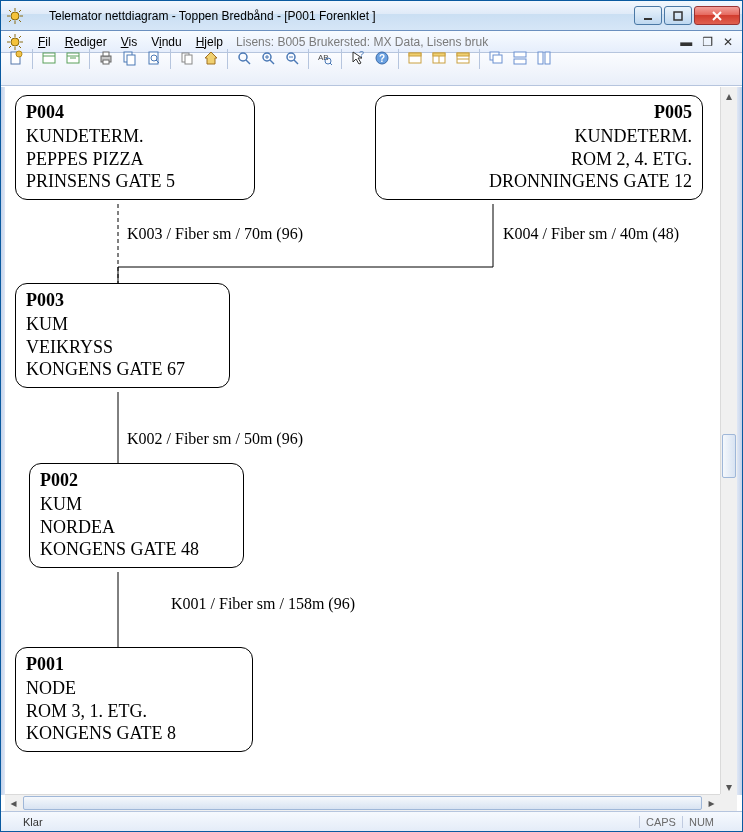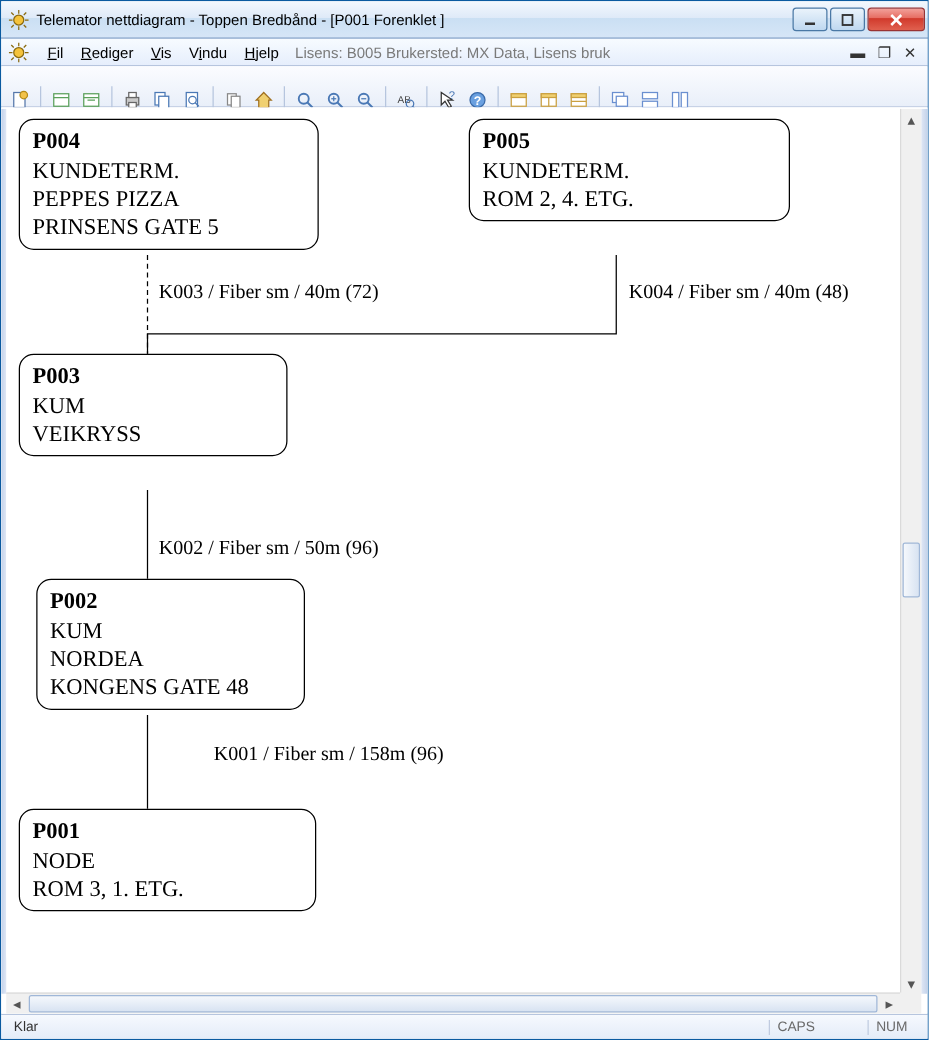--- a/index.html
+++ b/index.html
@@ -8,21 +8,21 @@
 
   
   .window { width:743px; height:832px; border:1px solid #0a5aa0; background:#fff; display:flex; flex-direction:column; }
   .titlebar {
     height:30px;
     background: linear-gradient(to bottom, #f3f8fe 0%, #dfeaf8 45%, #cadff3 46%, #d6e6f7 100%);
     border-bottom:1px solid #6a8fbf;
     display:flex; align-items:center; padding:0 2px 0 6px; color:#000;
   }
   .titlebar .app-icon { width:16px; height:16px; margin-right:6px; }
-  .titlebar .title-text { flex:1; white-space:nowrap; overflow:hidden; }
+  .titlebar .title-text { flex:1; white-space:nowrap; overflow:hidden;margin-left:20px; }
   .winbtns { display:flex; gap:0; }
   .winbtn { width:28px; height:19px; border:1px solid #4a78a5; border-radius:3px; margin-left:2px;
     background:linear-gradient(to bottom,#eaf3fb,#bfd8f0); display:flex; align-items:center; justify-content:center; }
   .winbtn.close { width:46px; background:linear-gradient(to bottom,#f2a09a 0%, #e66b60 45%, #d13a2c 46%, #e0604f 100%); border-color:#933; }
   .winbtn svg { display:block; }
 
   .menubar {
     height:22px;
     background: linear-gradient(to bottom,#f7fbff,#e6eefc);
     border-bottom:1px solid #b6c5de;
@@ -32,21 +32,21 @@
   .menu-item { padding:2px 7px; color:#000; }
   .menu-item u { text-decoration: underline; }
   .license { color:#7a7a7a; margin-left:6px; }
   .mdi-controls { margin-left:auto; display:flex; gap:4px; color:#333; }
   .mdi-controls span { padding:0 3px; }
 
   .toolbar {
     height:30px;
     background: linear-gradient(to bottom,#fbfcff,#e9eff9);
     border-bottom:1px solid #b6c5de;
-    display:flex; align-items:flex-start; padding:16px 4px; gap:2px;
+    display:flex; align-items:flex-end; padding:16px 4px; gap:2px;
   }
   .tbtn { width:22px; height:22px; border:1px solid transparent; border-radius:3px; display:flex; align-items:center; justify-content:center; }
   .tsep { width:1px; height:20px; background:#b6c5de; margin:0 3px; }
 
   .content-wrap { flex:1; position:relative; background:#fff; border-top:1px solid #fff; overflow:hidden; }
   .content-wrap .right-border {
     position:absolute; right:0; top:0; bottom:16px; width:5px;
     background:linear-gradient(to right,#dfe7f5,#c3d2ea);
   }
   .content-wrap .left-border {
@@ -70,21 +70,21 @@
   .canvas { position:absolute; left:4px; right:22px; top:0; bottom:17px; background:#fff; font-family:"Times New Roman", serif;border-radius:30px; }
   .node { position:absolute; border:1.5px solid #000; border-radius:12px; padding:6px 10px; background:#fff; }
   .node .nid { font-weight:bold; font-size:18px; margin-bottom:2px; }
   .node .nline { font-size:18px; line-height:1.25; white-space:nowrap; }
   .edge-label { position:absolute; font-size:16px; white-space:nowrap; }
 
   svg.conn { position:absolute; left:0; top:0; width:100%; height:100%; pointer-events:none; }
 
   .statusbar { height:20px; border-top:1px solid #b6c5de;
     background:linear-gradient(to bottom,#f6f9fe,#e4ecf8);
-    display:flex; align-items:center; padding:0 10px; font-size:11px; color:#333;gap:36px; }
+    display:flex; align-items:center; padding:0 22px; font-size:11px; color:#333; }
   .statusbar .sp { flex:1; }
   .statusbar .cell { border-left:1px solid #c0cbe0; padding:0 6px; color:#6a6a6a; }
 </style>
 </head>
 <body>
 
 <div class="window">
 
   <div class="titlebar">
     <span class="app-icon">
@@ -304,50 +304,53 @@
         <line x1="113" y1="485" x2="113" y2="560" stroke="#000" stroke-width="1"></line>
       </svg>
 
       <div class="node" style="left:10px; top:8px; width:240px;">
         <div class="nid">P004</div>
         <div class="nline">KUNDETERM.</div>
         <div class="nline">PEPPES PIZZA</div>
         <div class="nline">PRINSENS GATE 5</div>
       </div>
 
-      <div class="node" style="left:370px; top:8px; width:257px;">
+      <div class="node" style="left:370px; top:8px; width:328px;text-align:right;">
         <div class="nid">P005</div>
         <div class="nline">KUNDETERM.</div>
         <div class="nline">ROM 2, 4. ETG.</div>
-      </div>
-
-      <div class="edge-label" style="left:122px; top:138px;">K003 / Fiber sm / 40m (72)</div>
+        <div class="nline">DRONNINGENS GATE 12</div>
+      </div>
+
+      <div class="edge-label" style="left:122px; top:138px;">K003 / Fiber sm / 70m (96)</div>
       <div class="edge-label" style="left:498px; top:138px;">K004 / Fiber sm / 40m (48)</div>
 
       <div class="node" style="left:10px; top:196px; width:215px;">
         <div class="nid">P003</div>
         <div class="nline">KUM</div>
         <div class="nline">VEIKRYSS</div>
+        <div class="nline">KONGENS GATE 67</div>
       </div>
 
       <div class="edge-label" style="left:122px; top:343px;">K002 / Fiber sm / 50m (96)</div>
 
       <div class="node" style="left:24px; top:376px; width:215px;">
         <div class="nid">P002</div>
         <div class="nline">KUM</div>
         <div class="nline">NORDEA</div>
         <div class="nline">KONGENS GATE 48</div>
       </div>
 
       <div class="edge-label" style="left:122px; top:508px;margin-left:44px;">K001 / Fiber sm / 158m (96)</div>
 
       <div class="node" style="left:10px; top:560px; width:238px;">
         <div class="nid">P001</div>
         <div class="nline">NODE</div>
         <div class="nline">ROM 3, 1. ETG.</div>
+        <div class="nline">KONGENS GATE 8</div>
       </div>
 
     </div>
 
     <div class="vscroll">
       <div class="arrow">▴</div>
       <div class="track">
         <div class="thumb"></div>
       </div>
       <div class="arrow" style="position:absolute;bottom:0;left:0;right:0;">▾</div>

